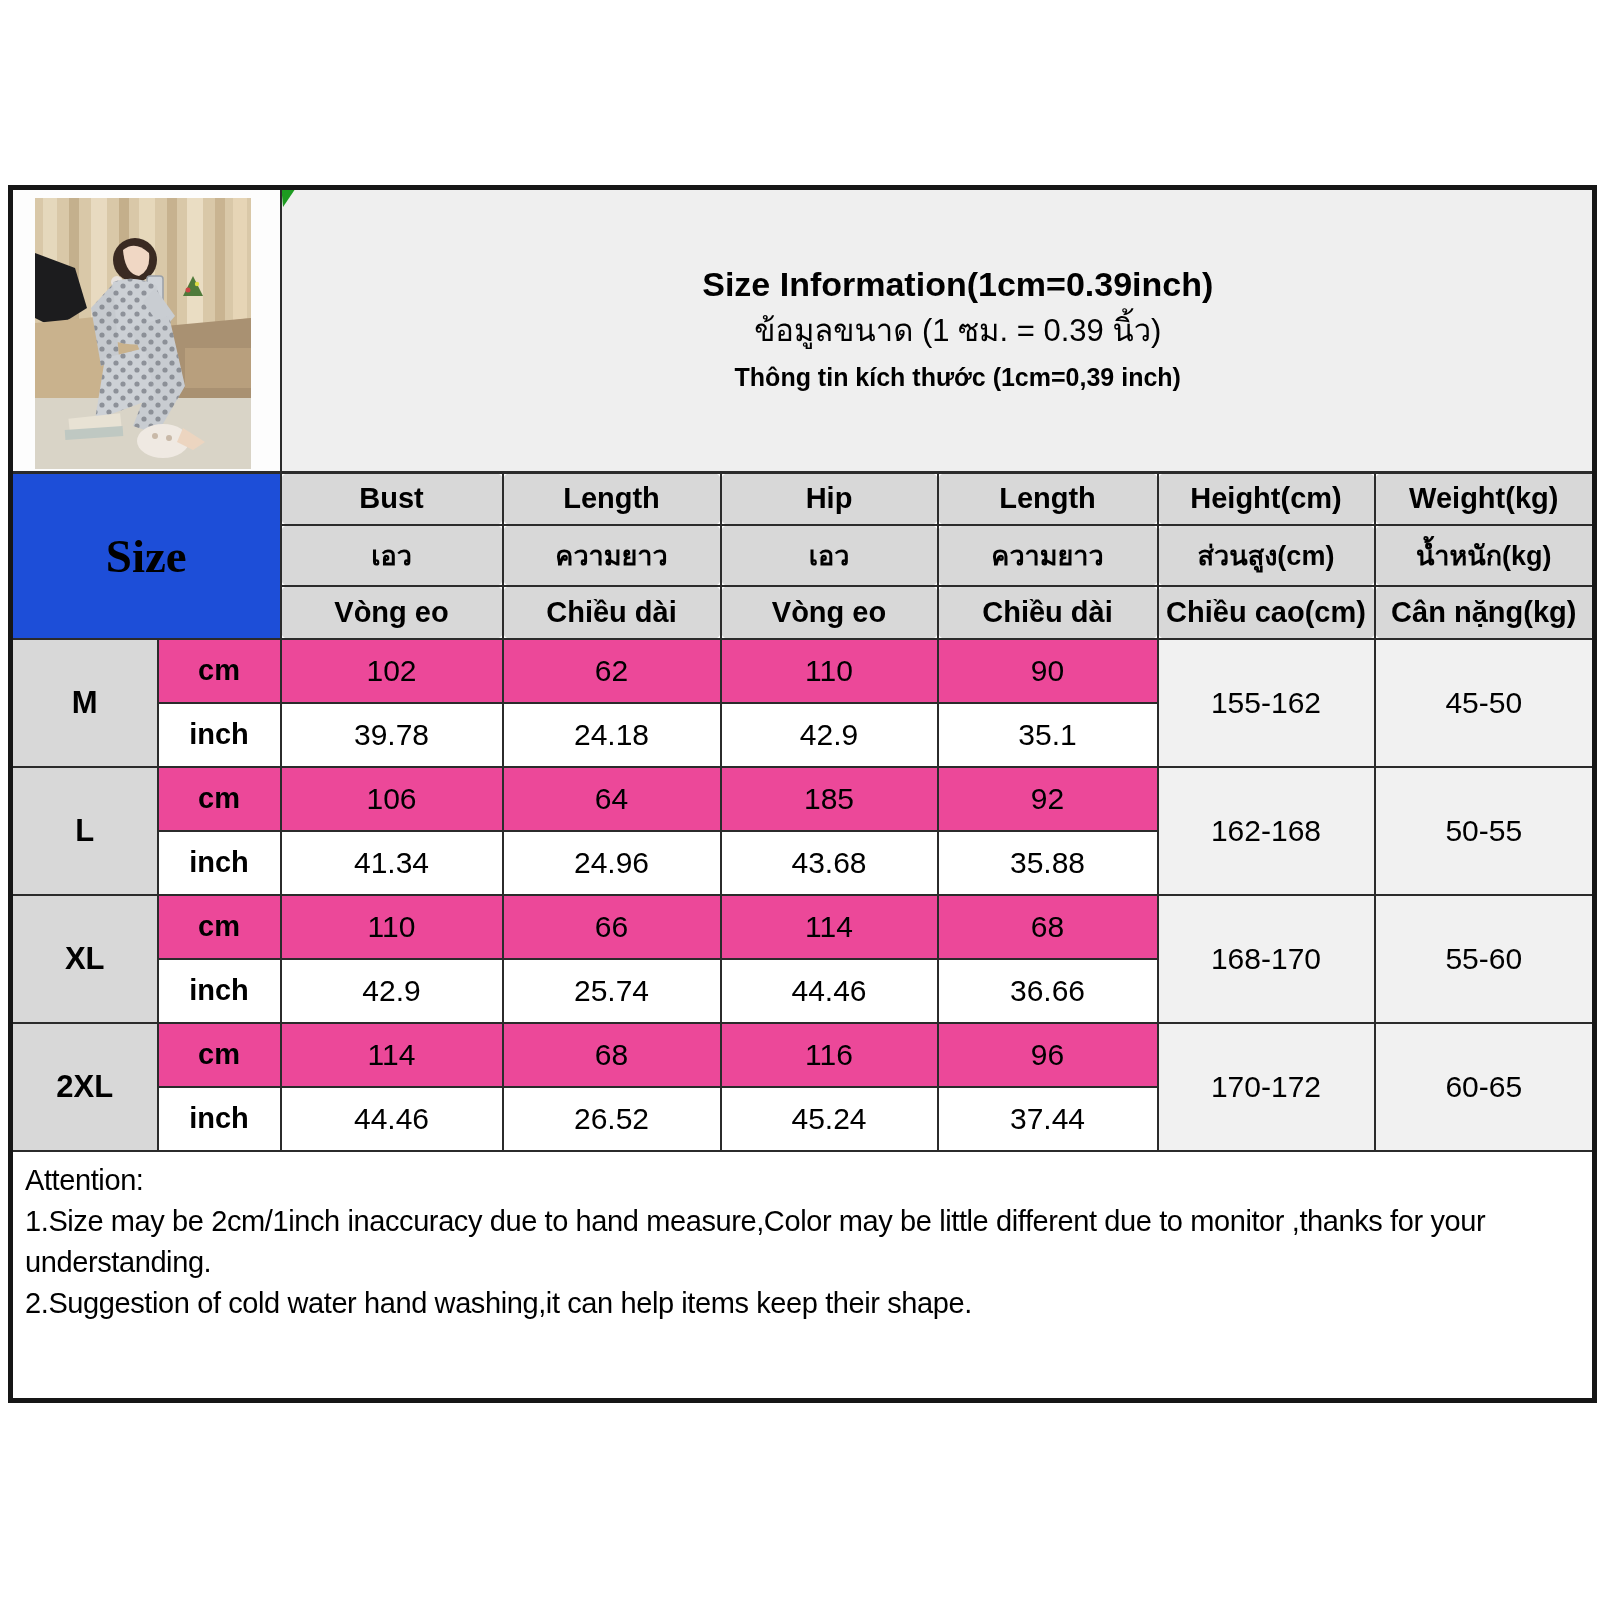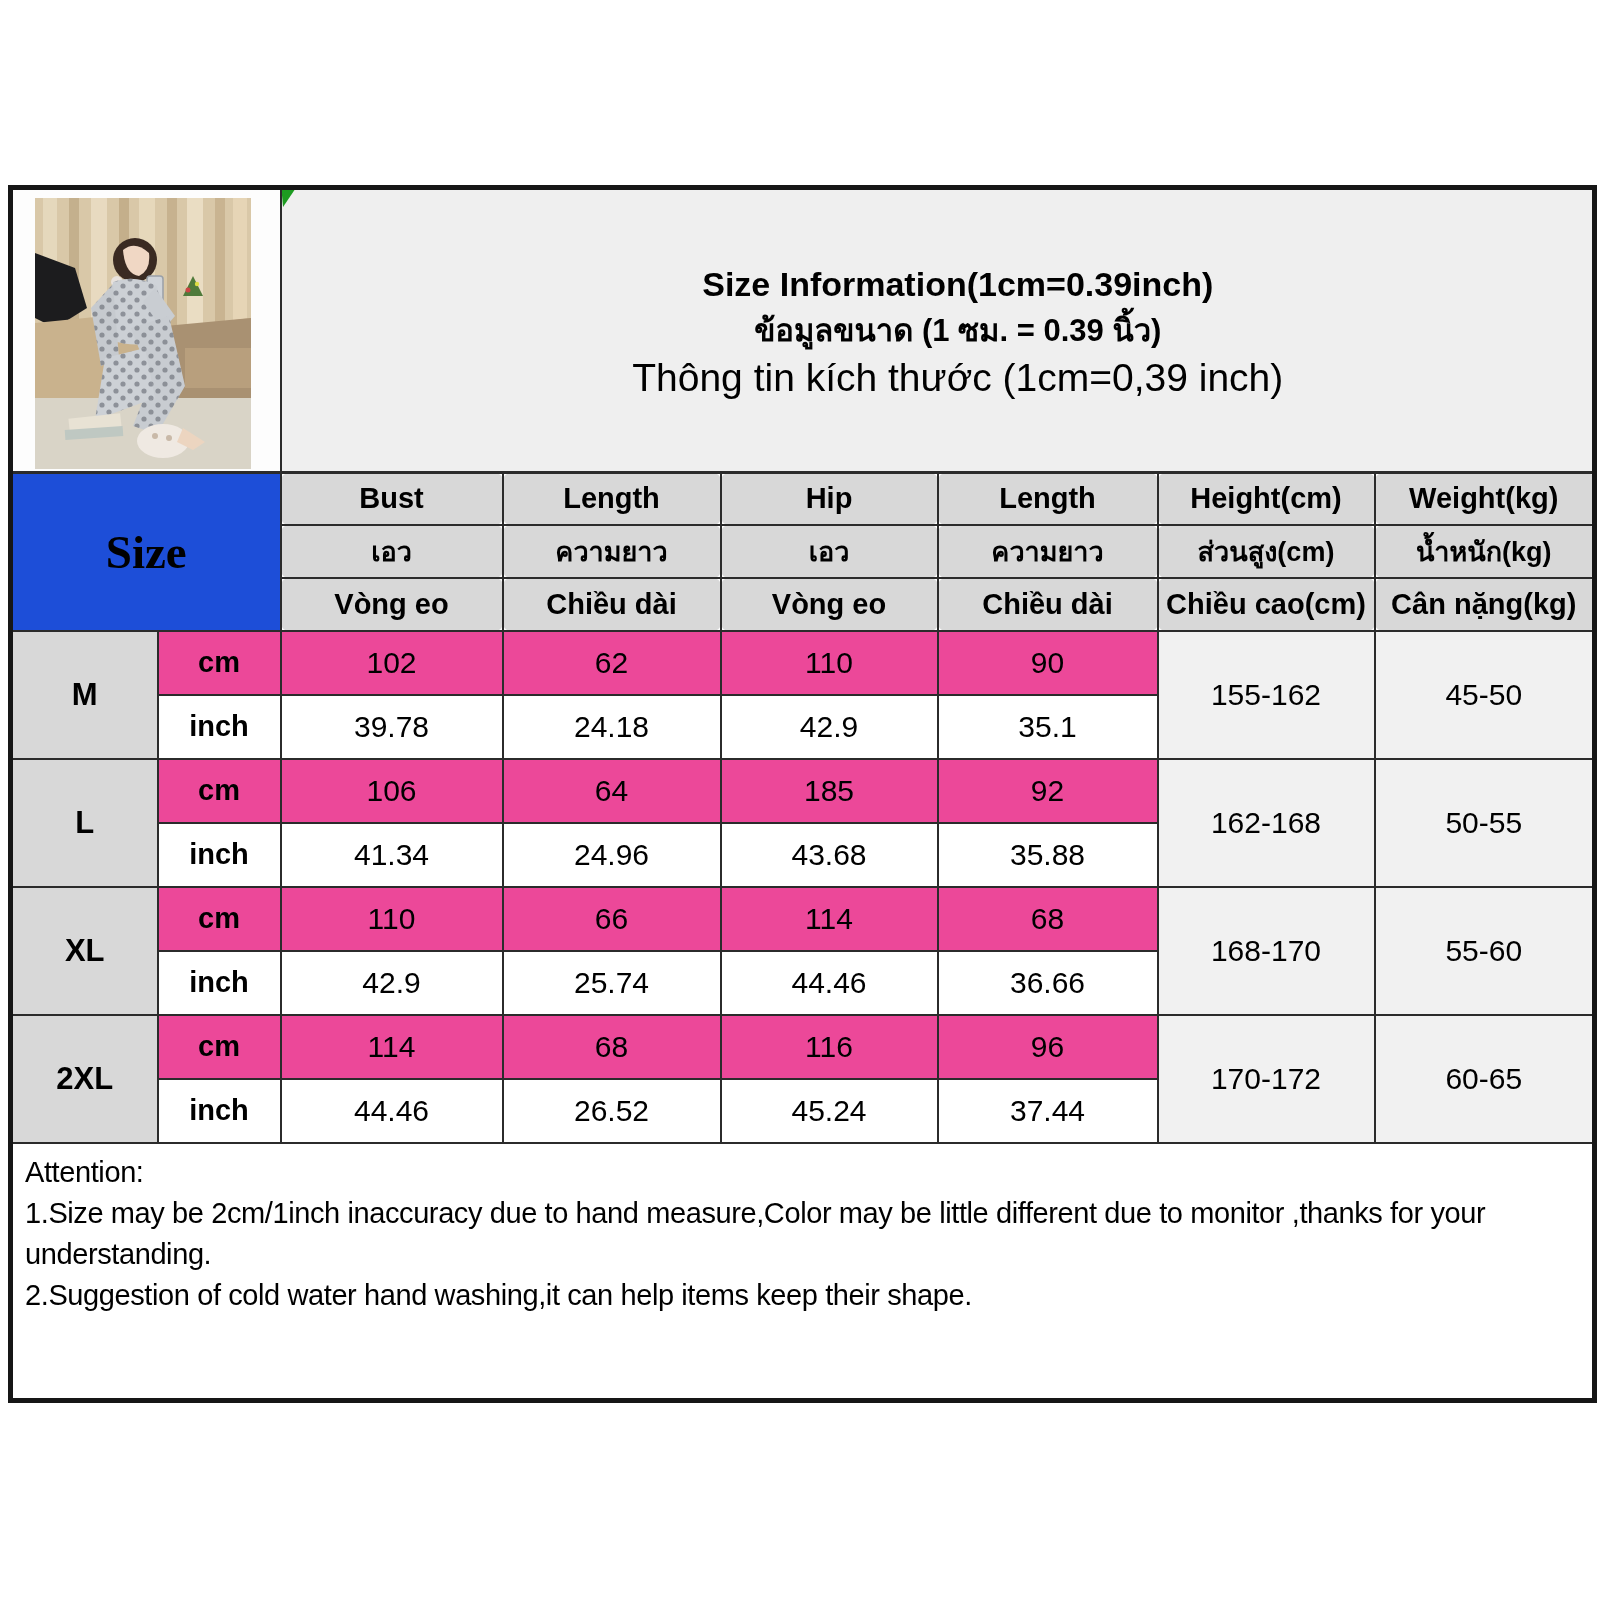--- a/index.html
+++ b/index.html
@@ -14,22 +14,22 @@
     width:1584px; height:1218px;
     border:5px solid #161616;
   }
   td { border:2px solid #2b2b2b; text-align:center; vertical-align:middle;
        overflow:hidden; }
 
   
   td.photo-cell { background:#fdfdfd; vertical-align:top; padding:8px 30px 2px 22px; border-bottom-width:3px; }
   td.title-cell { background:#efefef; position:relative; border-bottom-width:3px;padding-left:42px; }
   .title-en { font-size:34px; font-weight:bold; line-height:47px; }
-  .title-th { font-size:31px; font-weight:bold; line-height:46px; }
-  .title-vi { font-size:39px; font-weight:normal; line-height:47px; }
+  .title-th { font-size:31px; font-weight:normal; line-height:46px; }
+  .title-vi { font-size:25px; font-weight:bold; line-height:47px; }
   .corner-flag { position:absolute; left:0; top:0; width:13px; height:17px;
                  background:#1d9b21; clip-path:polygon(0 0,100% 0,12% 100%); }
 
   
   td.size-head { background:#1d4ed8; font-size:47px; font-weight:bold;font-family:Liberation Serif, serif; }
   td.hdr { background:#d8d8d8; font-weight:bold;border-radius:8px; }
   td.hdr.en { font-size:29px; }
   td.hdr.th { font-size:27px; }
   td.hdr.vi { font-size:29px; }
 
@@ -140,21 +140,21 @@
 
       <tr style="height:52px">
         <td class="size-head" colspan="2" rowspan="3">Size</td>
         <td class="hdr en">Bust</td>
         <td class="hdr en">Length</td>
         <td class="hdr en">Hip</td>
         <td class="hdr en">Length</td>
         <td class="hdr en">Height(cm)</td>
         <td class="hdr en">Weight(kg)</td>
       </tr>
-      <tr style="height:53px">
+      <tr style="height:61px">
         <td class="hdr th">เอว</td>
         <td class="hdr th">ความยาว</td>
         <td class="hdr th">เอว</td>
         <td class="hdr th">ความยาว</td>
         <td class="hdr th">ส่วนสูง(cm)</td>
         <td class="hdr th">น้ำหนัก(kg)</td>
       </tr>
       <tr style="height:53px">
         <td class="hdr vi">Vòng eo</td>
         <td class="hdr vi">Chiều dài</td>

